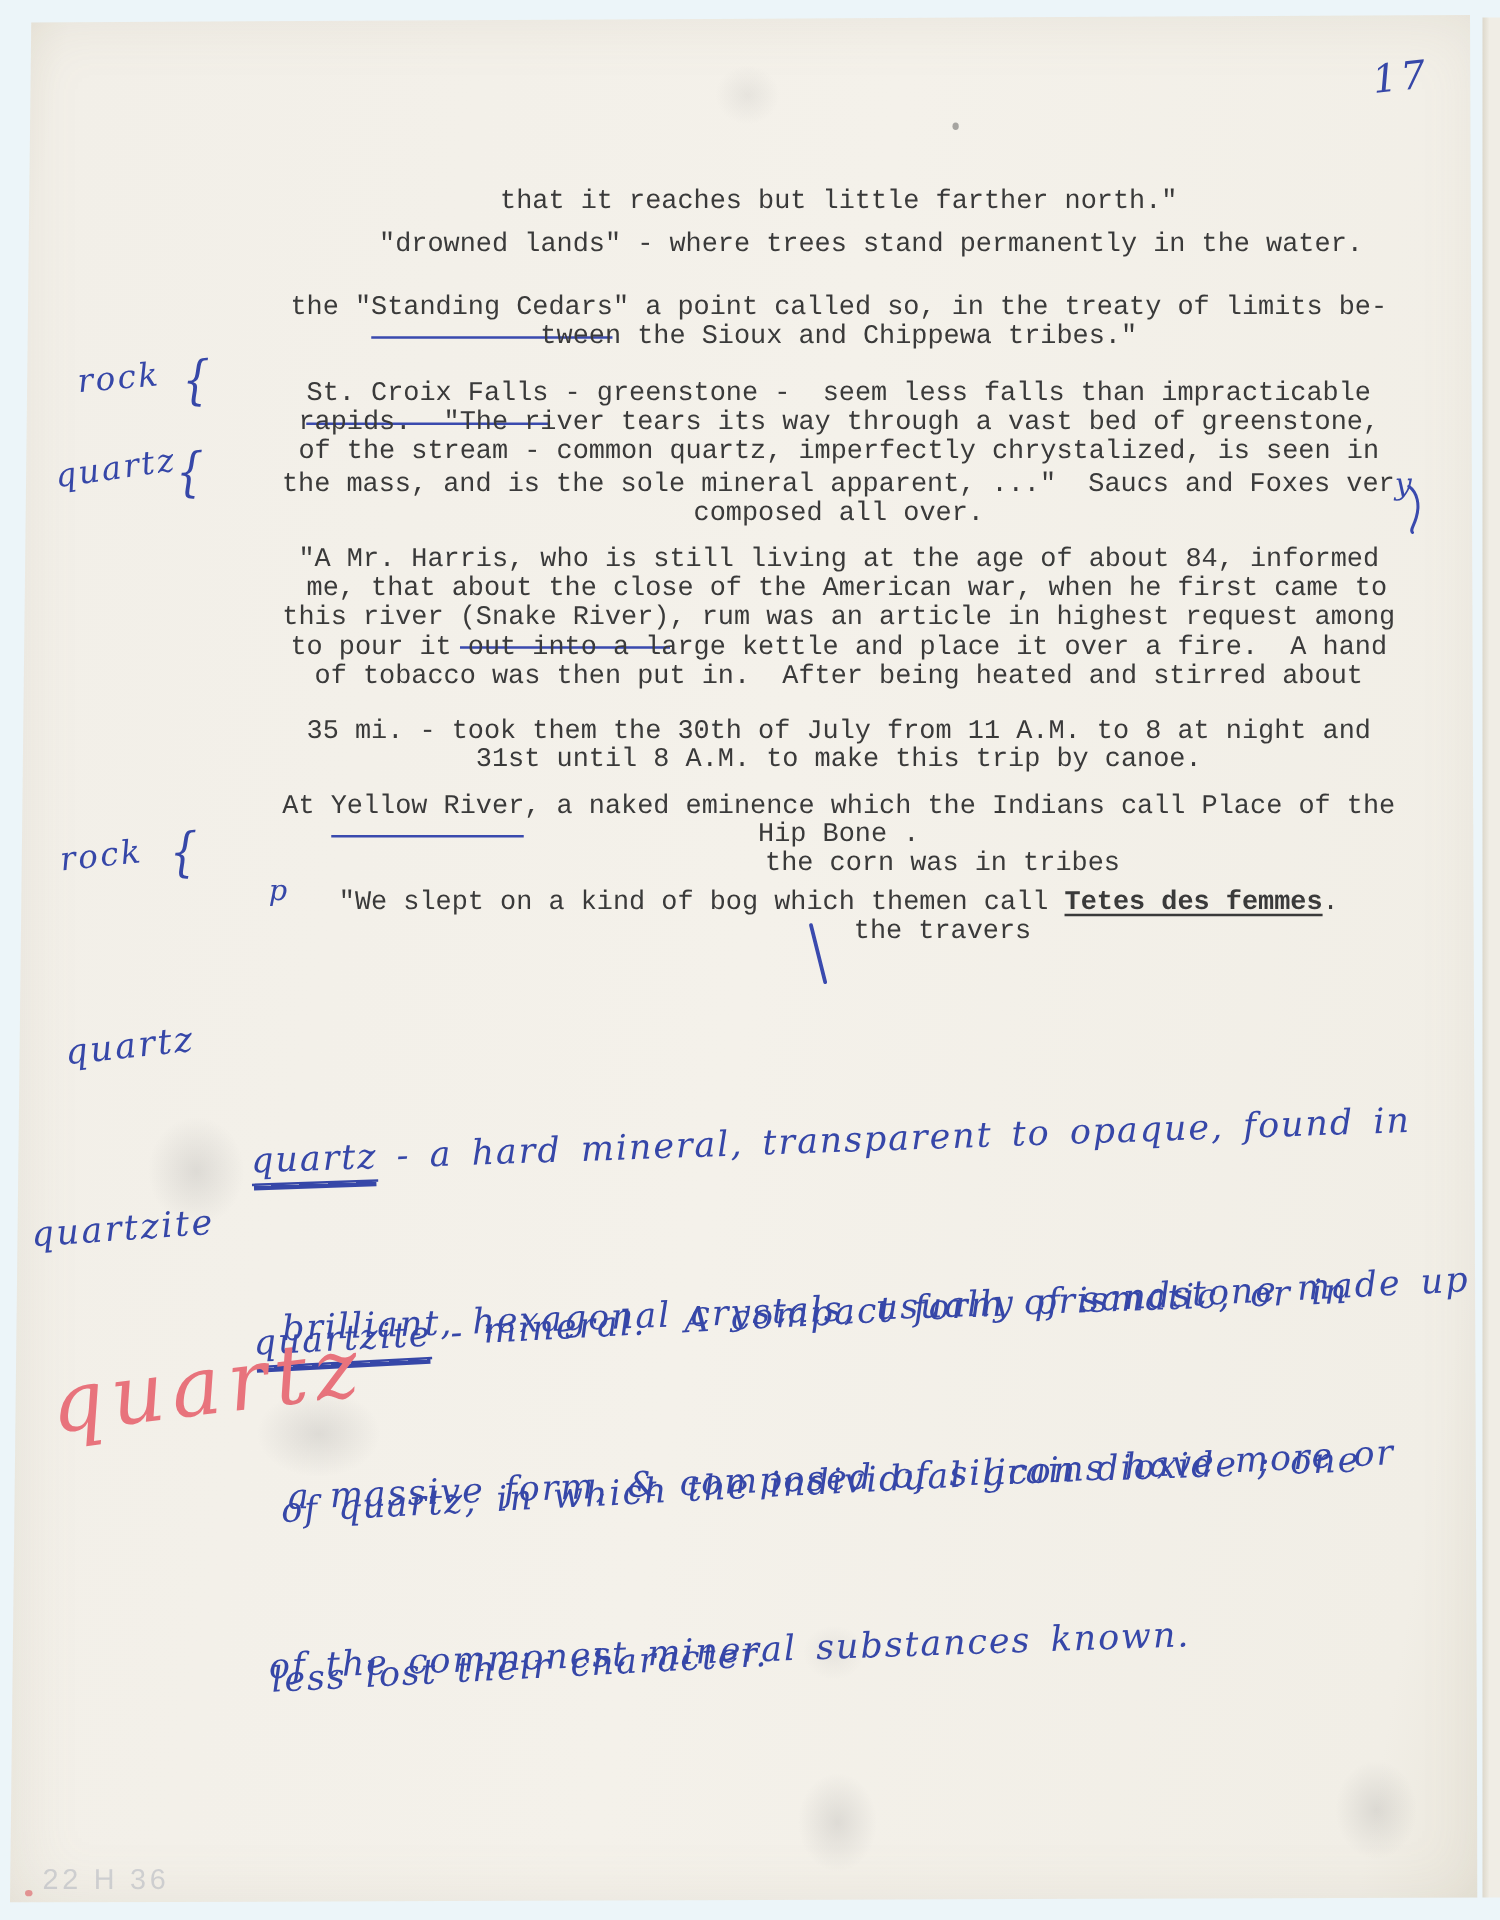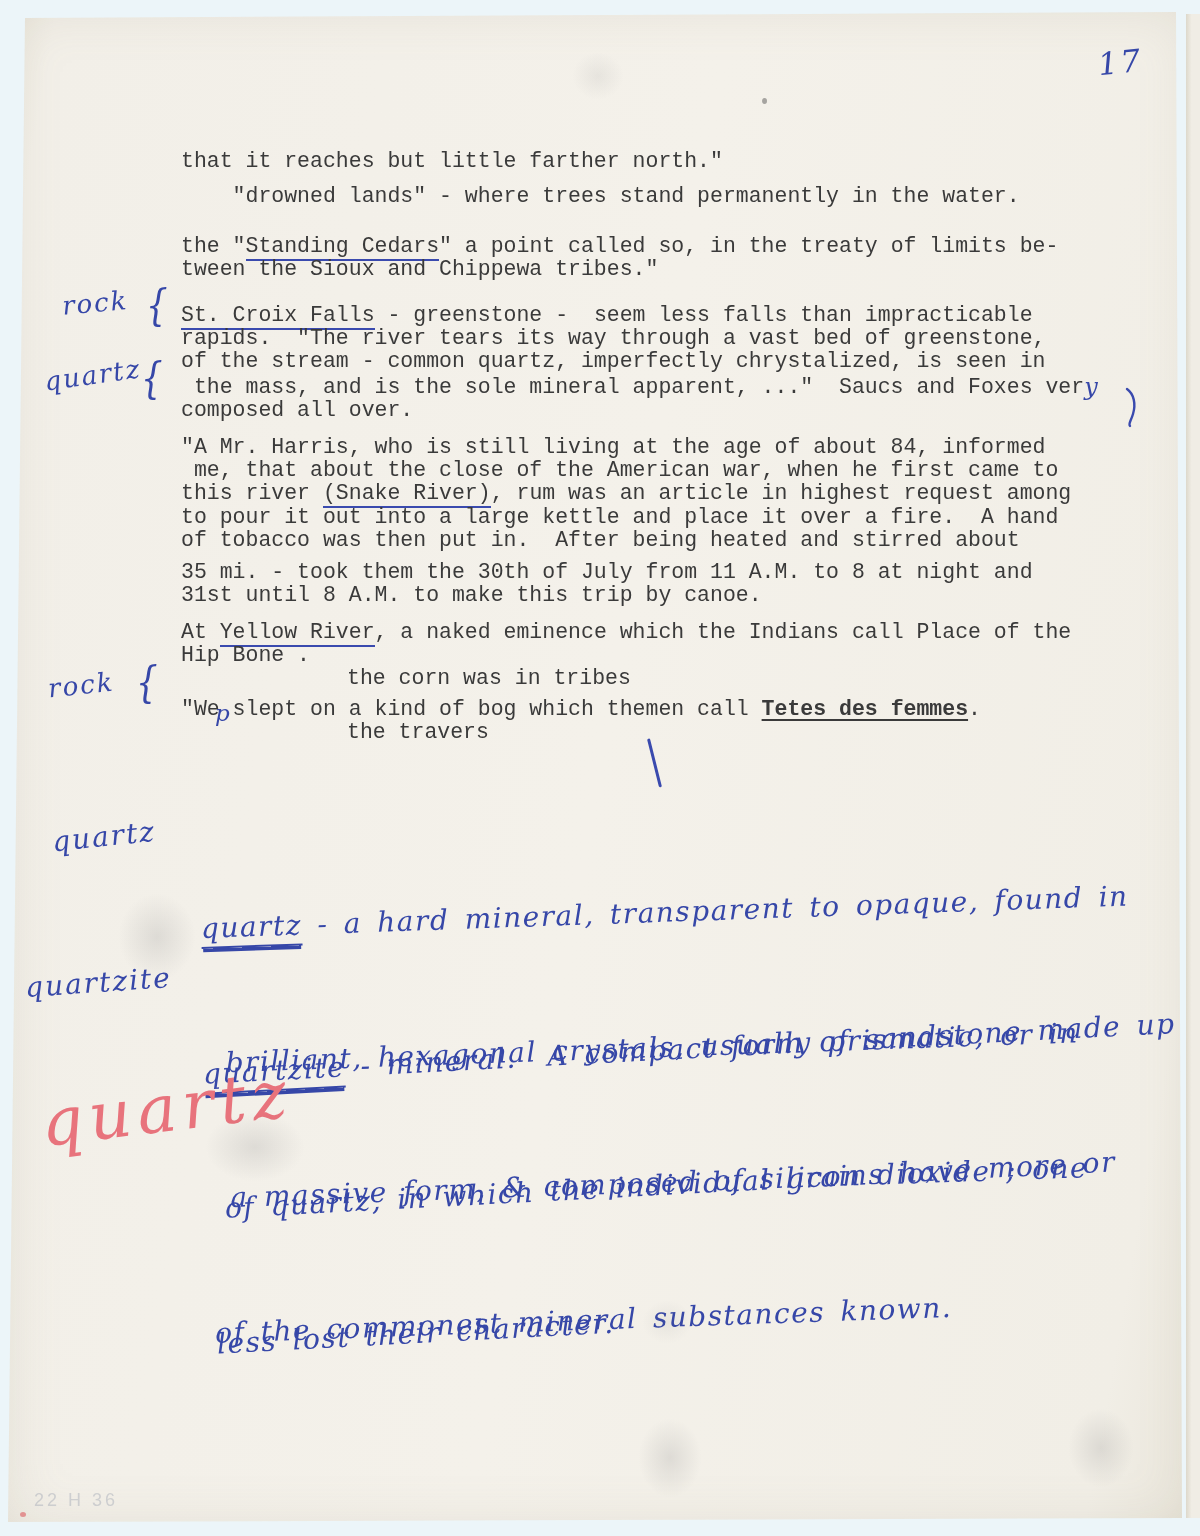--- a/index.html
+++ b/index.html
@@ -8,42 +8,42 @@
   .paper{position:absolute;left:0;top:0;width:1200px;height:1536px;
          clip-path:polygon(25px 18px,1176px 12px,1182px 1518px,8px 1522px);
          background:linear-gradient(100deg,#eae6db 0%,#f2efe8 4%,#f4f1ea 50%,#f1eee6 92%,#e9e5da 100%);
          box-shadow:inset 0 0 60px rgba(150,140,115,.22), inset 0 0 8px rgba(120,110,90,.18);}
   .sliver{position:absolute;left:1186px;top:14px;width:14px;height:1504px;
           background:linear-gradient(90deg,#ddd8cb,#f0ede5 40%);}
   .content{position:absolute;left:0;top:0;width:1200px;height:1536px;}
 
   
   .typed{position:absolute;left:181px;top:150px;width:980px;color:#3a3a3a;
-         font-size:21.5px;line-height:23.4px;}
+         font-size:21.5px;line-height:23.4px;text-align:center;}
   .tl{white-space:pre;}
   .m12{margin-top:12px}.m26{margin-top:26px}.m9{margin-top:22px}
-  .m13{margin-top:13px}.m8{margin-top:8px}.m7{margin-top:7px}
+  .m13{margin-top:13px}.m8{margin-top:20px}.m7{margin-top:7px}
   .ind2{padding-left:166px}
-  .blue-ul{border-bottom:2px solid #3a4aae;padding-bottom:1px;}
+  .blue-ul{border-bottom:2px solid #3a4aae;padding-bottom:11px;}
   .typed-ul{text-decoration:underline;text-underline-offset:4px;text-decoration-thickness:2px;font-weight:bold;}
 
   
   .hand{font-family:"DejaVu Serif",serif;font-style:italic;color:#3647a8;}
   .hand-y{font-family:"DejaVu Serif",serif;font-style:italic;color:#3647a8;
           font-size:24px;position:relative;top:2px;}
   .pagenum{position:absolute;left:1098px;top:44px;font-size:31px;letter-spacing:3px;
            transform:rotate(-6deg);}
   .note{position:absolute;font-size:26px;letter-spacing:2px;}
   .brace{position:absolute;font-size:34px;transform:scaleY(1.25);}
   .defblock{position:absolute;font-size:28px;letter-spacing:1.5px;word-spacing:5px;
             transform-origin:left top;line-height:45px;white-space:pre;}
   .dbl-ul{border-bottom:2px solid #3647a8;box-shadow:0 5px 0 -1.5px #3647a8;padding-bottom:2px;}
   .red-note{position:absolute;left:40px;top:1070px;font-size:66px;letter-spacing:6px;
             color:#e8737c;transform:rotate(-7deg);font-family:"DejaVu Serif",serif;font-style:italic;}
-  .stamp{position:absolute;left:34px;top:1490px;font-size:18px;letter-spacing:3px;
+  .stamp{position:absolute;left:34px;top:1490px;font-size:23px;letter-spacing:3px;
          color:rgba(125,135,158,.30);font-family:"Liberation Sans",sans-serif;}
   .slash{position:absolute;left:653px;top:738px;width:2.5px;height:50px;background:#3a4aae;
          transform:rotate(-14deg);border-radius:2px;}
   .hipmark{position:absolute;left:215px;top:700px;font-size:23px;}
   .verymark{position:absolute;left:1124px;top:386px;}
 
   .smudge{position:absolute;border-radius:50%;
           background:radial-gradient(ellipse at center,rgba(90,90,95,.14),rgba(90,90,95,0) 70%);}
   .speck{position:absolute;border-radius:50%;}
 </style>

